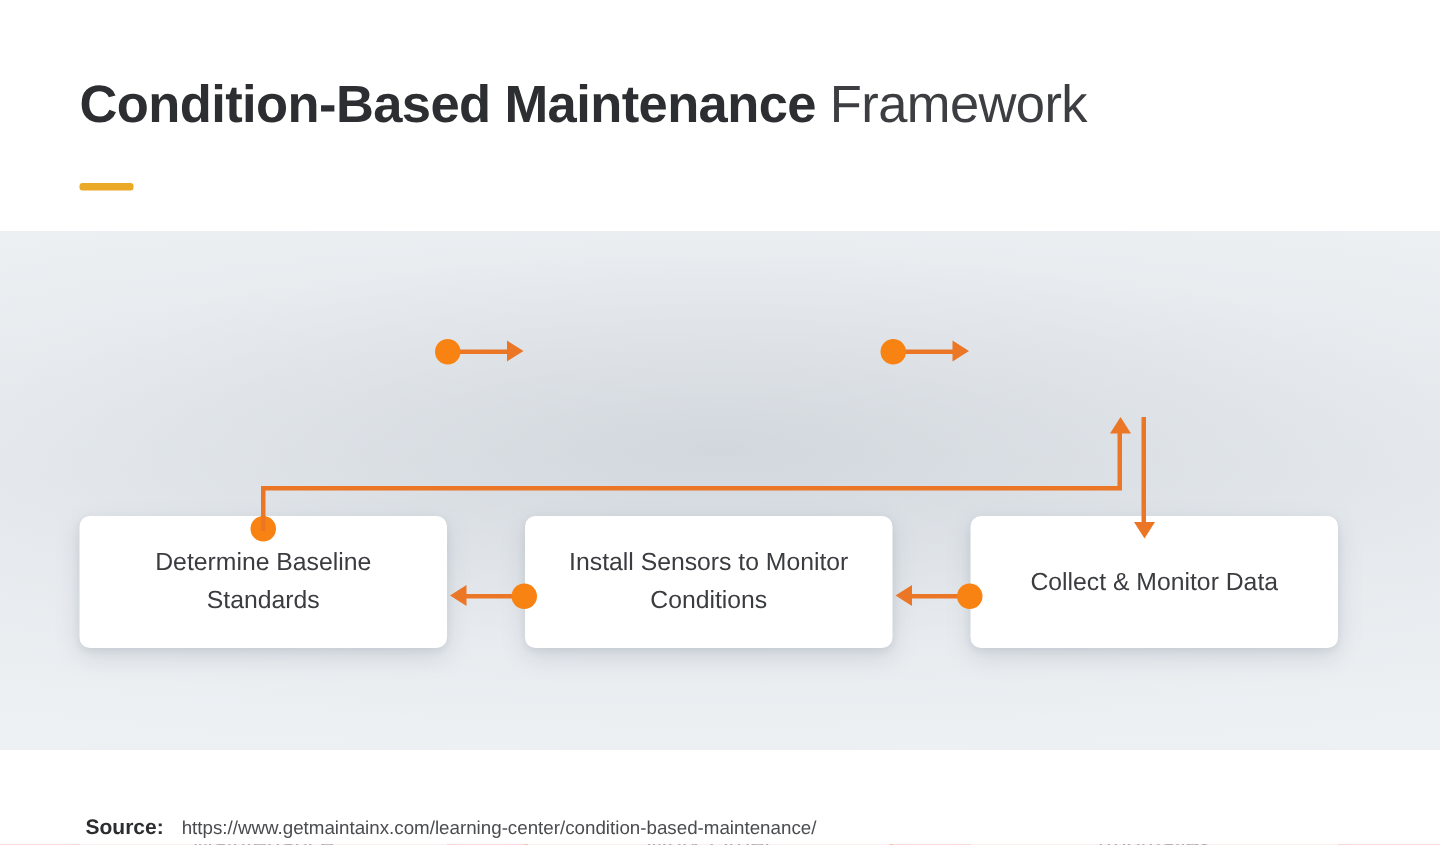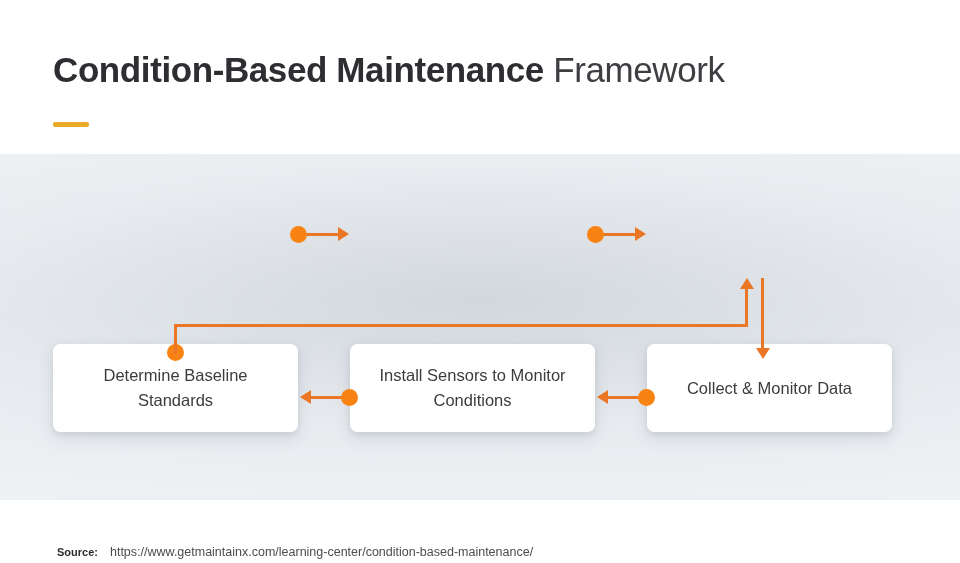--- a/index.html
+++ b/index.html
@@ -159,21 +159,21 @@
   #source-row {
     position: absolute;
     left: 57px;
     top: 25px;
     display: flex;
     align-items: baseline;
     gap: 12px;
     white-space: nowrap;
   }
   #source-label {
-    font-size: 11px;
+    font-size: 14px;
     font-weight: bold;
     color: #2c2d30;
   }
   #source-url {
     font-size: 12.5px;
     color: #4b4c50;
     font-weight: 400;
     margin-top: 20px;
   }
 </style>

